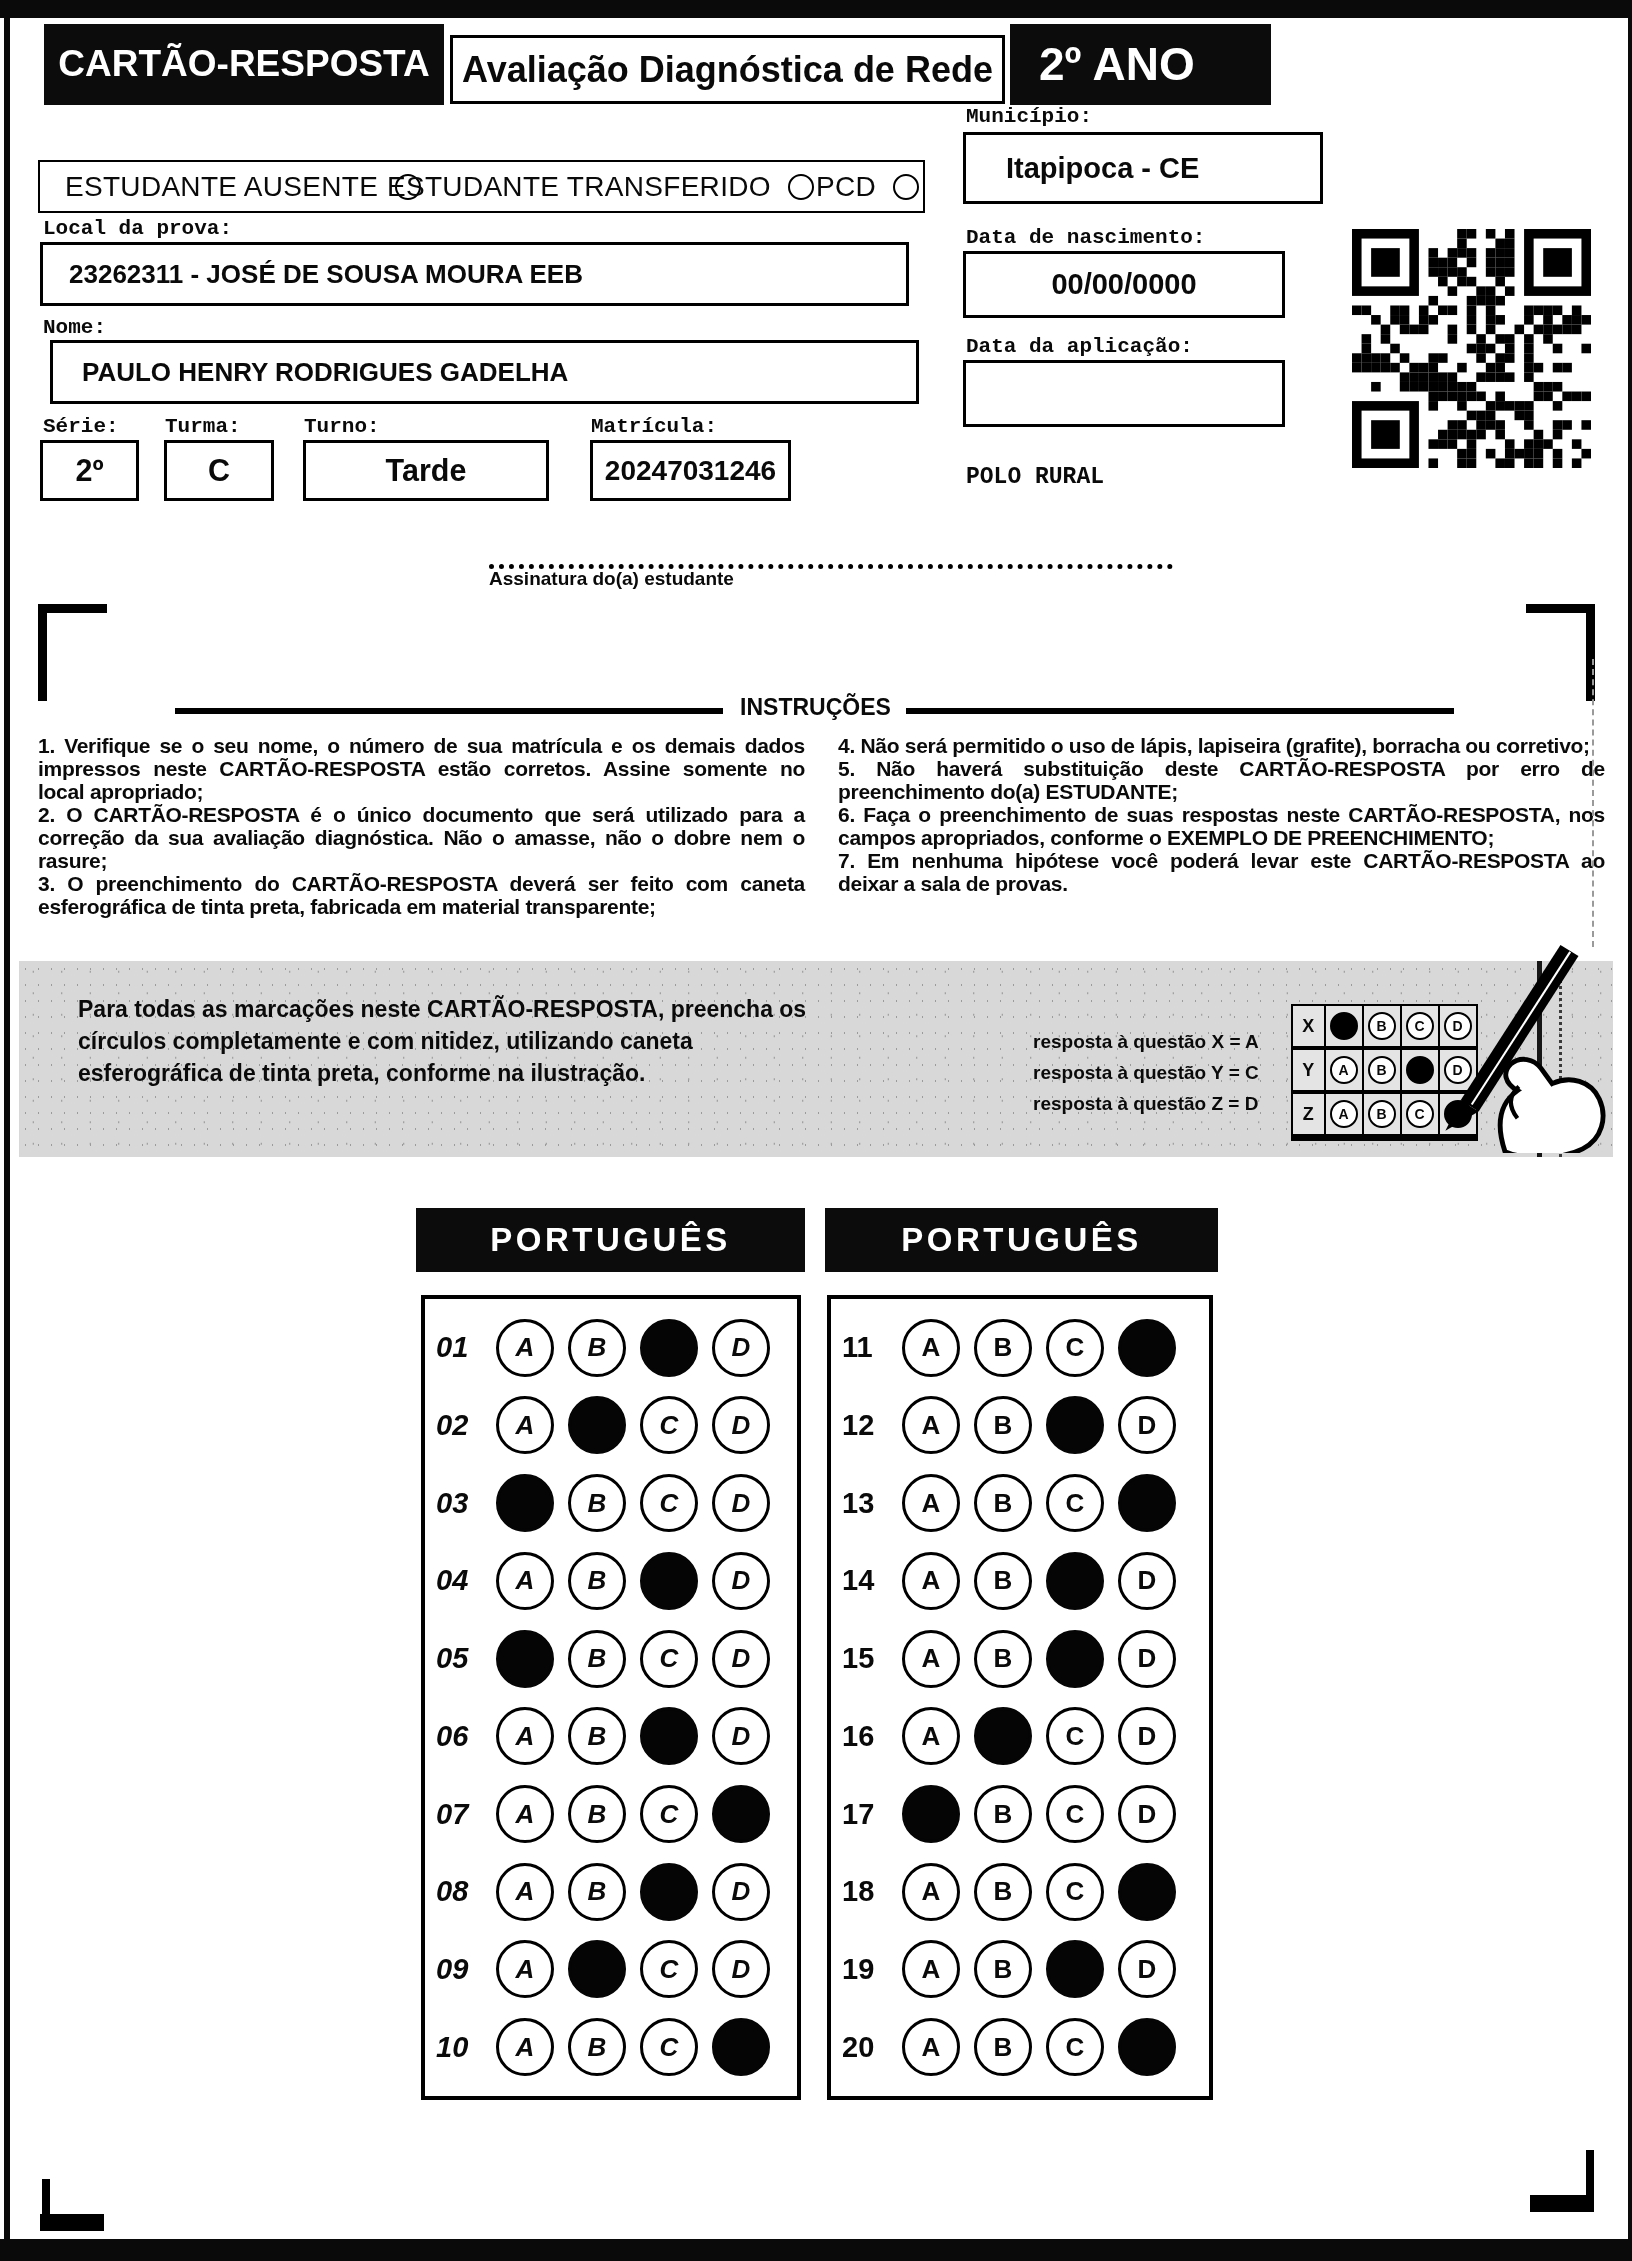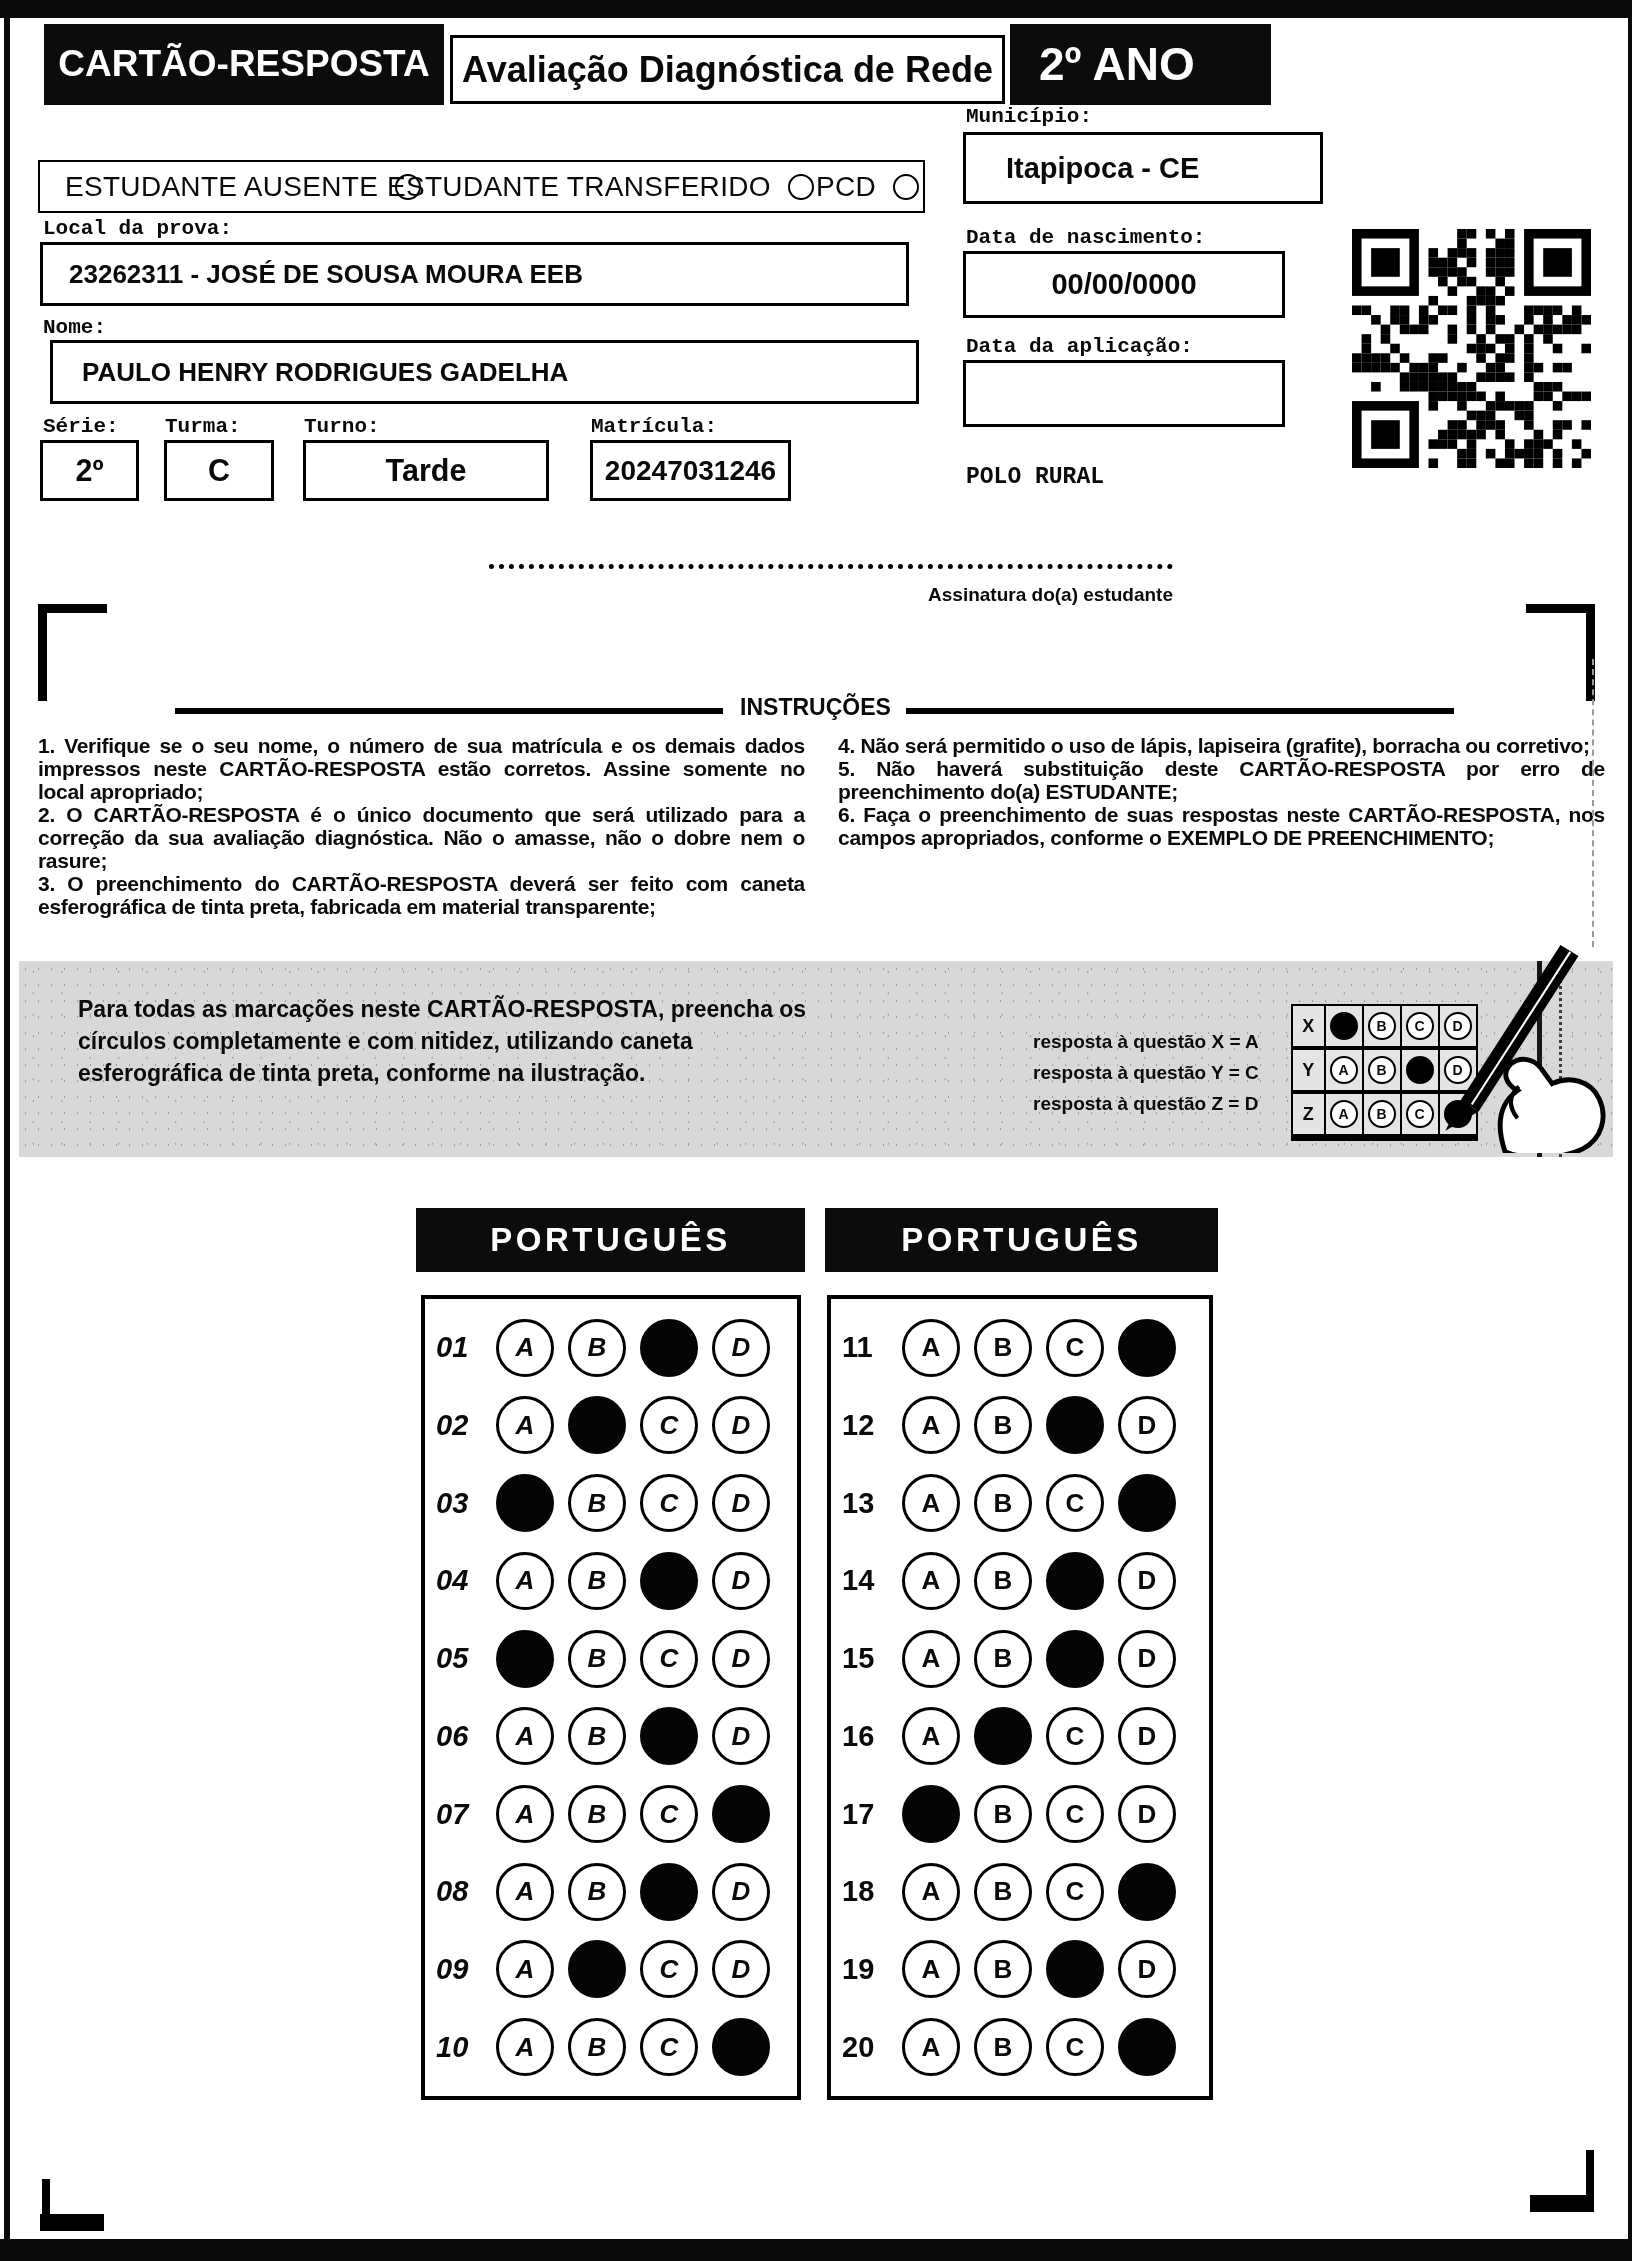--- a/index.html
+++ b/index.html
@@ -25,21 +25,21 @@
   .opt{position:absolute;top:50%;transform:translateY(-50%);display:flex;align-items:center;gap:16.7px;}
   .opt0{left:25px;} .opt1{left:347px;} .opt2{left:776px;}
   .opt-label{font-size:28px;font-weight:500;letter-spacing:0.3px;}
   .opt-circle{width:26px;height:26px;border:2.8px solid #000;border-radius:50%;box-sizing:border-box;background:#fff;}
   
   .lbl{position:absolute;font-size:21px;font-weight:700;font-family:Liberation Mono, monospace;}
   .vbox{position:absolute;border:3.5px solid #000;box-sizing:border-box;background:#fff;
         display:flex;align-items:center;font-weight:700;}
   
   .sig-line{left:489px;top:564px;width:684px;height:0;border-top:5.6px dotted #000;}
-  .sig-label{left:489px;top:584px;width:684px;text-align:right;font-size:19px;font-weight:700;}
+  .sig-label{left:489px;top:568px;width:684px;text-align:left;font-size:19px;font-weight:700;}
   
   .br{position:absolute;background:#000;}
   
   .inst-title{left:722px;top:694px;width:187px;text-align:center;font-size:23px;font-weight:700;}
   .inst-line{top:708px;height:6.2px;background:#000;}
   .inst-col{position:absolute;top:734px;width:767px;font-size:21px;font-weight:700;
             line-height:23px;text-align:justify;letter-spacing:-0.3px;}
   .inst-col p{margin:0;}
   
   .band{left:19.4px;top:961px;width:1594px;height:196px;background:#d8d8d8;
@@ -388,20 +388,21 @@
   <div class="abs inst-line" style="left:906px;width:548px;"></div>
   <div class="inst-col" style="left:38px;">
       <p class="inst-p">1. Verifique se o seu nome, o número de sua matrícula e os demais dados impressos neste CARTÃO-RESPOSTA estão corretos. Assine somente no local apropriado;</p>
       <p class="inst-p">2. O CARTÃO-RESPOSTA é o único documento que será utilizado para a correção da sua avaliação diagnóstica. Não o amasse, não o dobre nem o rasure;</p>
       <p class="inst-p">3. O preenchimento do CARTÃO-RESPOSTA deverá ser feito com caneta esferográfica de tinta preta, fabricada em material transparente;</p>
     </div>
   <div class="inst-col" style="left:838px;">
       <p class="inst-p">4. Não será permitido o uso de lápis, lapiseira (grafite), borracha ou corretivo;</p>
       <p class="inst-p">5. Não haverá substituição deste CARTÃO-RESPOSTA por erro de preenchimento do(a) ESTUDANTE;</p>
       <p class="inst-p">6. Faça o preenchimento de suas respostas neste CARTÃO-RESPOSTA, nos campos apropriados, conforme o EXEMPLO DE PREENCHIMENTO;</p>
+      <p class="inst-p">7. Em nenhuma hipótese você poderá levar este CARTÃO-RESPOSTA ao deixar a sala de provas.</p>
     </div>
   <div class="abs fold-dash-up"></div>
 
   <div class="abs band"></div>
   <div class="abs band-note">Para todas as marcações neste CARTÃO-RESPOSTA, preencha os círculos completamente e com nitidez, utilizando caneta esferográfica de tinta preta, conforme na ilustração.</div>
   <div class="abs band-legend">
     <div>resposta à questão X = A</div>
     <div>resposta à questão Y = C</div>
     <div>resposta à questão Z = D</div>
   </div>

